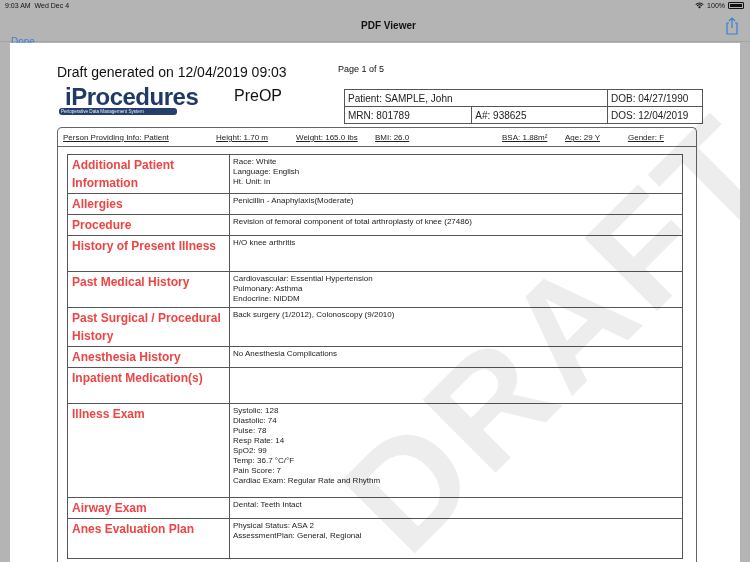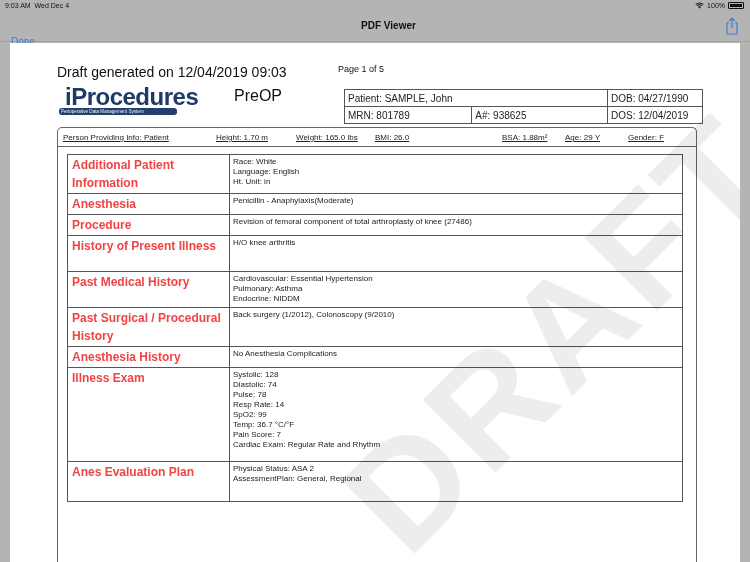--- a/index.html
+++ b/index.html
@@ -93,21 +93,21 @@
 
   <table class="sections">
     <tbody>
         <tr style="height:37px">
       <td class="h">Additional Patient Information</td>
       <td class="v">Race: White
 Language: English
 Ht. Unit: in</td>
     </tr>
     <tr style="height:21px">
-      <td class="h">Anesthesia</td>
+      <td class="h">Allergies</td>
       <td class="v">Penicillin - Anaphylaxis(Moderate)</td>
     </tr>
     <tr style="height:21px">
       <td class="h">Procedure</td>
       <td class="v">Revision of femoral component of total arthroplasty of knee (27486)</td>
     </tr>
     <tr style="height:36px">
       <td class="h">History of Present Illness</td>
       <td class="v">H/O knee arthritis</td>
     </tr>
@@ -118,30 +118,38 @@
 Endocrine: NIDDM</td>
     </tr>
     <tr style="height:36px">
       <td class="h">Past Surgical / Procedural History</td>
       <td class="v">Back surgery (1/2012), Colonoscopy (9/2010)</td>
     </tr>
     <tr style="height:21px">
       <td class="h">Anesthesia History</td>
       <td class="v">No Anesthesia Complications</td>
     </tr>
+    <tr style="height:36px">
+      <td class="h">Inpatient Medication(s)</td>
+      <td class="v"></td>
+    </tr>
     <tr style="height:94px">
       <td class="h">Illness Exam</td>
       <td class="v">Systolic: 128
 Diastolic: 74
 Pulse: 78
 Resp Rate: 14
 SpO2: 99
 Temp: 36.7 °C/°F
 Pain Score: 7
 Cardiac Exam:  Regular Rate and Rhythm</td>
+    </tr>
+    <tr style="height:21px">
+      <td class="h">Airway Exam</td>
+      <td class="v">Dental:  Teeth Intact</td>
     </tr>
     <tr style="height:40px">
       <td class="h">Anes Evaluation Plan</td>
       <td class="v">Physical Status: ASA 2
 AssessmentPlan:  General, Regional</td>
     </tr>
   </tbody>
     </table>
 
   <div class="watermark">DRAFT</div>

